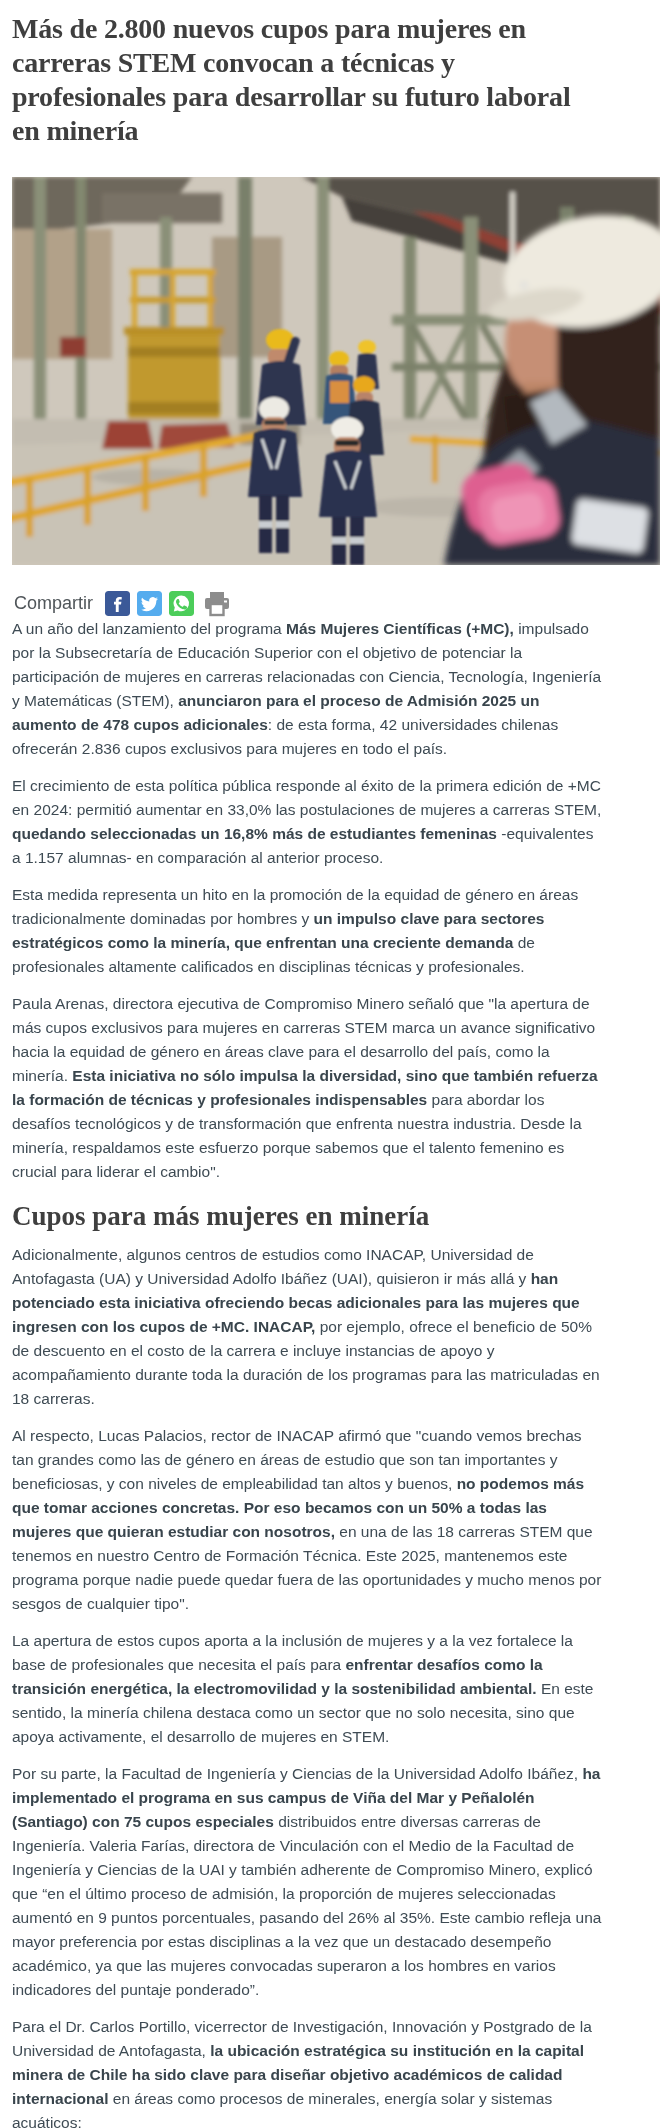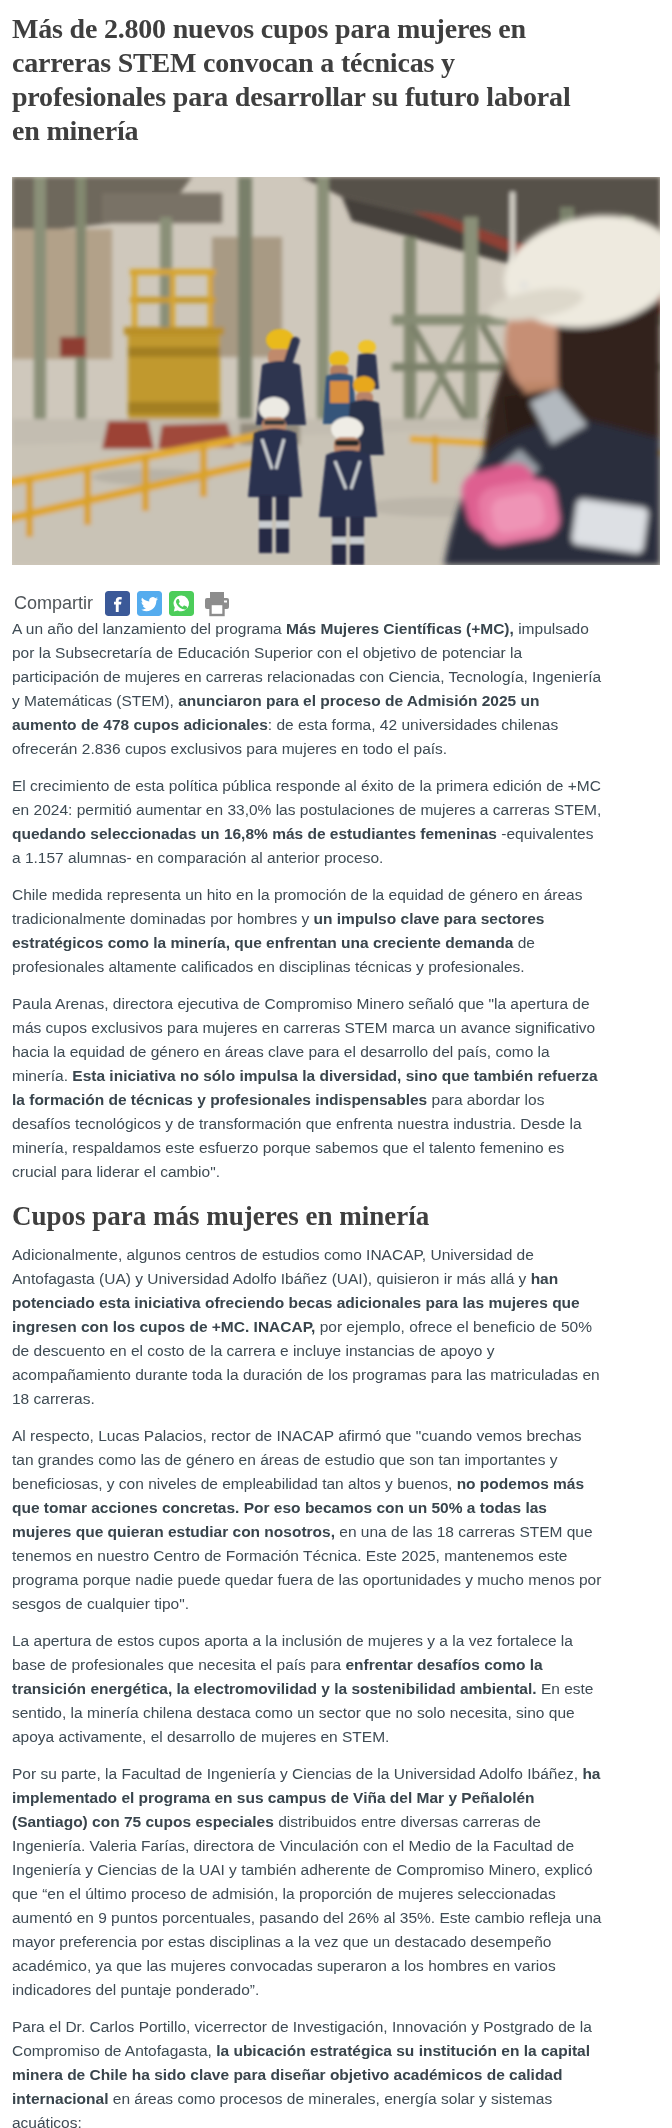--- a/index.html
+++ b/index.html
@@ -198,24 +198,24 @@
         <rect x="2" y="7" width="24" height="11" rx="2" fill="#8c8c8c"></rect>
         <rect x="21" y="9.5" width="3" height="2" fill="#ffffff"></rect>
         <rect x="7.5" y="13" width="13" height="11" fill="#ffffff" stroke="#8c8c8c" stroke-width="2.4"></rect>
       </svg>
     </a>
   </div>
 
 
   <p class="body"><span>A un año del lanzamiento del programa </span><b>Más Mujeres Científicas (+MC),</b><span> impulsado por la Subsecretaría de Educación Superior con el objetivo de potenciar la participación de mujeres en carreras relacionadas con Ciencia, Tecnología, Ingeniería y Matemáticas (STEM), </span><b>anunciaron para el proceso de Admisión 2025 un aumento de 478 cupos adicionales</b><span>: de esta forma, 42 universidades chilenas ofrecerán 2.836 cupos exclusivos para mujeres en todo el país.</span></p>
   <p class="body"><span>El crecimiento de esta política pública responde al éxito de la primera edición de +MC en 2024: permitió aumentar en 33,0% las postulaciones de mujeres a carreras STEM, </span><b>quedando seleccionadas un 16,8% más de estudiantes femeninas</b><span> -equivalentes a 1.157 alumnas- en comparación al anterior proceso.</span></p>
-  <p class="body"><span>Chile medida representa un hito en la promoción de la equidad de género en áreas tradicionalmente dominadas por hombres y </span><b>un impulso clave para sectores estratégicos como la minería, que enfrentan una creciente demanda</b><span> de profesionales altamente calificados en disciplinas técnicas y profesionales.</span></p>
+  <p class="body"><span>Esta medida representa un hito en la promoción de la equidad de género en áreas tradicionalmente dominadas por hombres y </span><b>un impulso clave para sectores estratégicos como la minería, que enfrentan una creciente demanda</b><span> de profesionales altamente calificados en disciplinas técnicas y profesionales.</span></p>
   <p class="body"><span>Paula Arenas, directora ejecutiva de Compromiso Minero señaló que "la apertura de más cupos exclusivos para mujeres en carreras STEM marca un avance significativo hacia la equidad de género en áreas clave para el desarrollo del país, como la minería. </span><b>Esta iniciativa no sólo impulsa la diversidad, sino que también refuerza la formación de técnicas y profesionales indispensables</b><span> para abordar los desafíos tecnológicos y de transformación que enfrenta nuestra industria. Desde la minería, respaldamos este esfuerzo porque sabemos que el talento femenino es crucial para liderar el cambio".</span></p>
 
   <h2 class="subhead">Cupos para más mujeres en minería</h2>
 
   <p class="body"><span>Adicionalmente, algunos centros de estudios como INACAP, Universidad de Antofagasta (UA) y Universidad Adolfo Ibáñez (UAI), quisieron ir más allá y </span><b>han potenciado esta iniciativa ofreciendo becas adicionales para las mujeres que ingresen con los cupos de +MC. INACAP,</b><span> por ejemplo, ofrece el beneficio de 50% de descuento en el costo de la carrera e incluye instancias de apoyo y acompañamiento durante toda la duración de los programas para las matriculadas en 18 carreras.</span></p>
   <p class="body"><span>Al respecto, Lucas Palacios, rector de INACAP afirmó que "cuando vemos brechas tan grandes como las de género en áreas de estudio que son tan importantes y beneficiosas, y con niveles de empleabilidad tan altos y buenos, </span><b>no podemos más que tomar acciones concretas. Por eso becamos con un 50% a todas las mujeres que quieran estudiar con nosotros,</b><span> en una de las 18 carreras STEM que tenemos en nuestro Centro de Formación Técnica. Este 2025, mantenemos este programa porque nadie puede quedar fuera de las oportunidades y mucho menos por sesgos de cualquier tipo".</span></p>
   <p class="body"><span>La apertura de estos cupos aporta a la inclusión de mujeres y a la vez fortalece la base de profesionales que necesita el país para </span><b>enfrentar desafíos como la transición energética, la electromovilidad y la sostenibilidad ambiental.</b><span> En este sentido, la minería chilena destaca como un sector que no solo necesita, sino que apoya activamente, el desarrollo de mujeres en STEM.</span></p>
   <p class="body"><span>Por su parte, la Facultad de Ingeniería y Ciencias de la Universidad Adolfo Ibáñez, </span><b>ha implementado el programa en sus campus de Viña del Mar y Peñalolén (Santiago) con 75 cupos especiales</b><span> distribuidos entre diversas carreras de Ingeniería. Valeria Farías, directora de Vinculación con el Medio de la Facultad de Ingeniería y Ciencias de la UAI y también adherente de Compromiso Minero, explicó que “en el último proceso de admisión, la proporción de mujeres seleccionadas aumentó en 9 puntos porcentuales, pasando del 26% al 35%. Este cambio refleja una mayor preferencia por estas disciplinas a la vez que un destacado desempeño académico, ya que las mujeres convocadas superaron a los hombres en varios indicadores del puntaje ponderado”.</span></p>
-  <p class="body"><span>Para el Dr. Carlos Portillo, vicerrector de Investigación, Innovación y Postgrado de la Compromiso de Antofagasta, </span><b>la ubicación estratégica su institución en la capital minera de Chile ha sido clave para diseñar objetivo académicos de calidad internacional</b><span> en áreas como procesos de minerales, energía solar y sistemas acuáticos:</span></p>
+  <p class="body"><span>Para el Dr. Carlos Portillo, vicerrector de Investigación, Innovación y Postgrado de la Universidad de Antofagasta, </span><b>la ubicación estratégica su institución en la capital minera de Chile ha sido clave para diseñar objetivo académicos de calidad internacional</b><span> en áreas como procesos de minerales, energía solar y sistemas acuáticos:</span></p>
 
 </div>
 
 </body></html>

